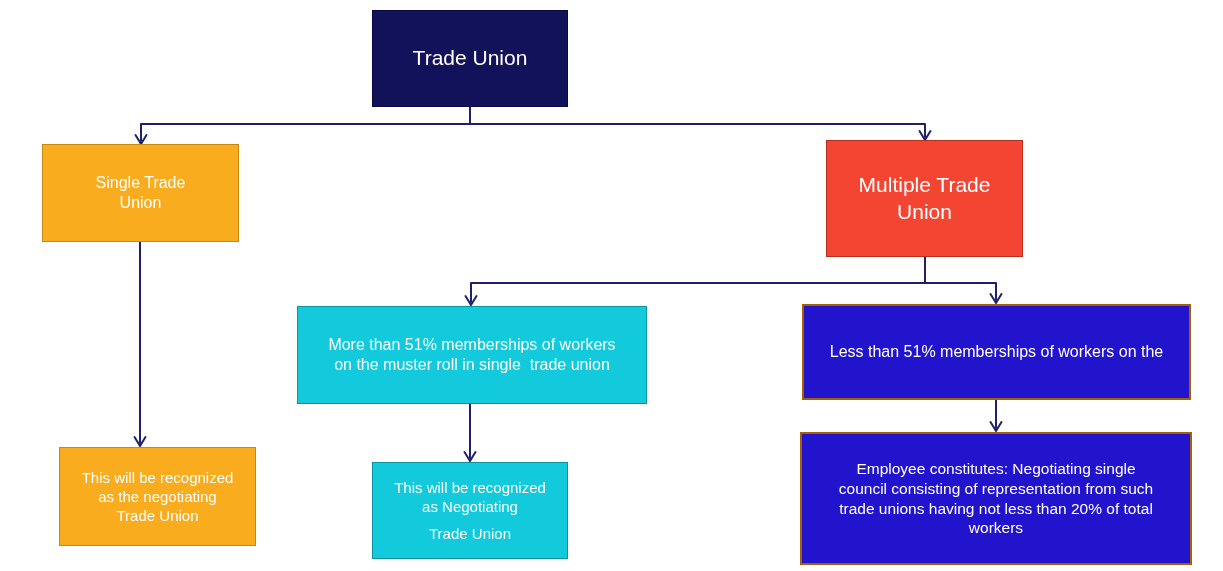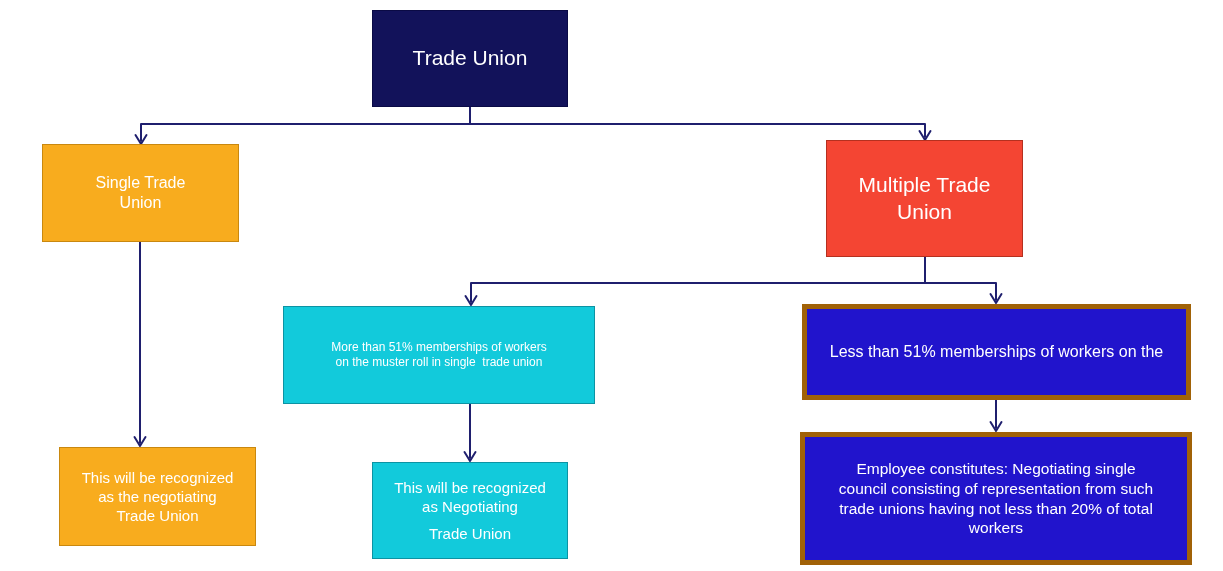--- a/index.html
+++ b/index.html
@@ -39,26 +39,26 @@
     color: #ffffff;
     line-height: 1.28;
     box-sizing: border-box;
     padding: 4px 6px;
   }
   .node div { white-space: pre-wrap; }
   .n-navy   { border: 1px solid #0A0A45; }
   .n-orange { border: 1px solid #C9880F; }
   .n-red    { border: 1px solid #B5301F; }
   .n-cyan   { border: 1px solid #0C93A3; }
-  .n-blue   { border: 5px solid #a16207; }
+  .n-blue   { border: 2px solid #a16207; }
 
   #trade-union            { left: 372px; top: 10px;  width: 196px; height: 97px;  font-size: 21px; }
   #single-trade-union     { left: 42px;  top: 144px; width: 197px; height: 98px;  font-size: 16px; }
   #multiple-trade-unions  { left: 826px; top: 140px; width: 197px; height: 117px;  font-size: 21px; }
-  #more-than-51           { left: 283px; top: 306px; width: 312px; height: 98px;  font-size: 12px; }
+  #more-than-51           { left: 297px; top: 306px; width: 350px; height: 98px;  font-size: 16px; }
   #less-than-51           { left: 802px; top: 304px; width: 389px; height: 96px;  font-size: 16px; }
   #recognized-single      { left: 59px;  top: 447px; width: 197px; height: 99px;  font-size: 15px; }
   #recognized-majority    { left: 372px; top: 462px; width: 196px; height: 97px;  font-size: 15px; }
   #negotiating-council    { left: 800px; top: 432px; width: 392px; height: 133px; font-size: 15.5px; }
 
   #recognized-majority div:last-child { margin-top: 8px; }
 </style>
 </head>
 <body>
 

